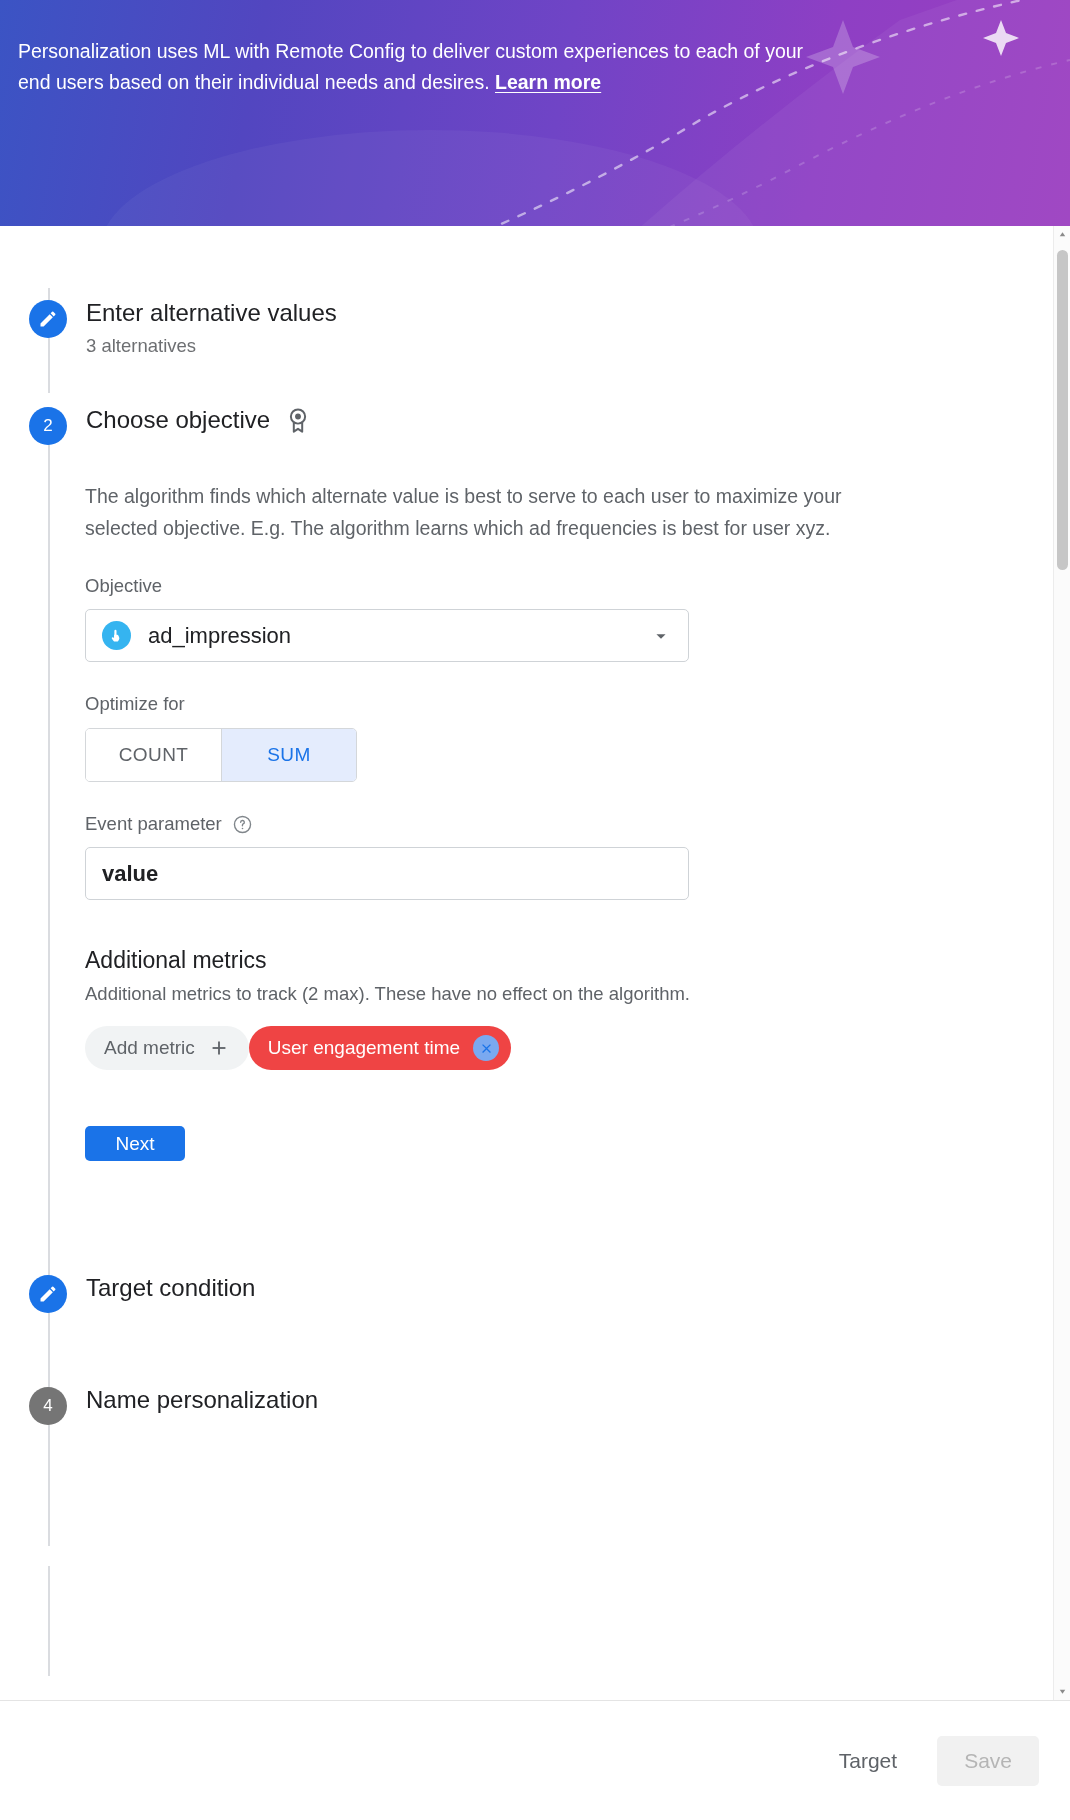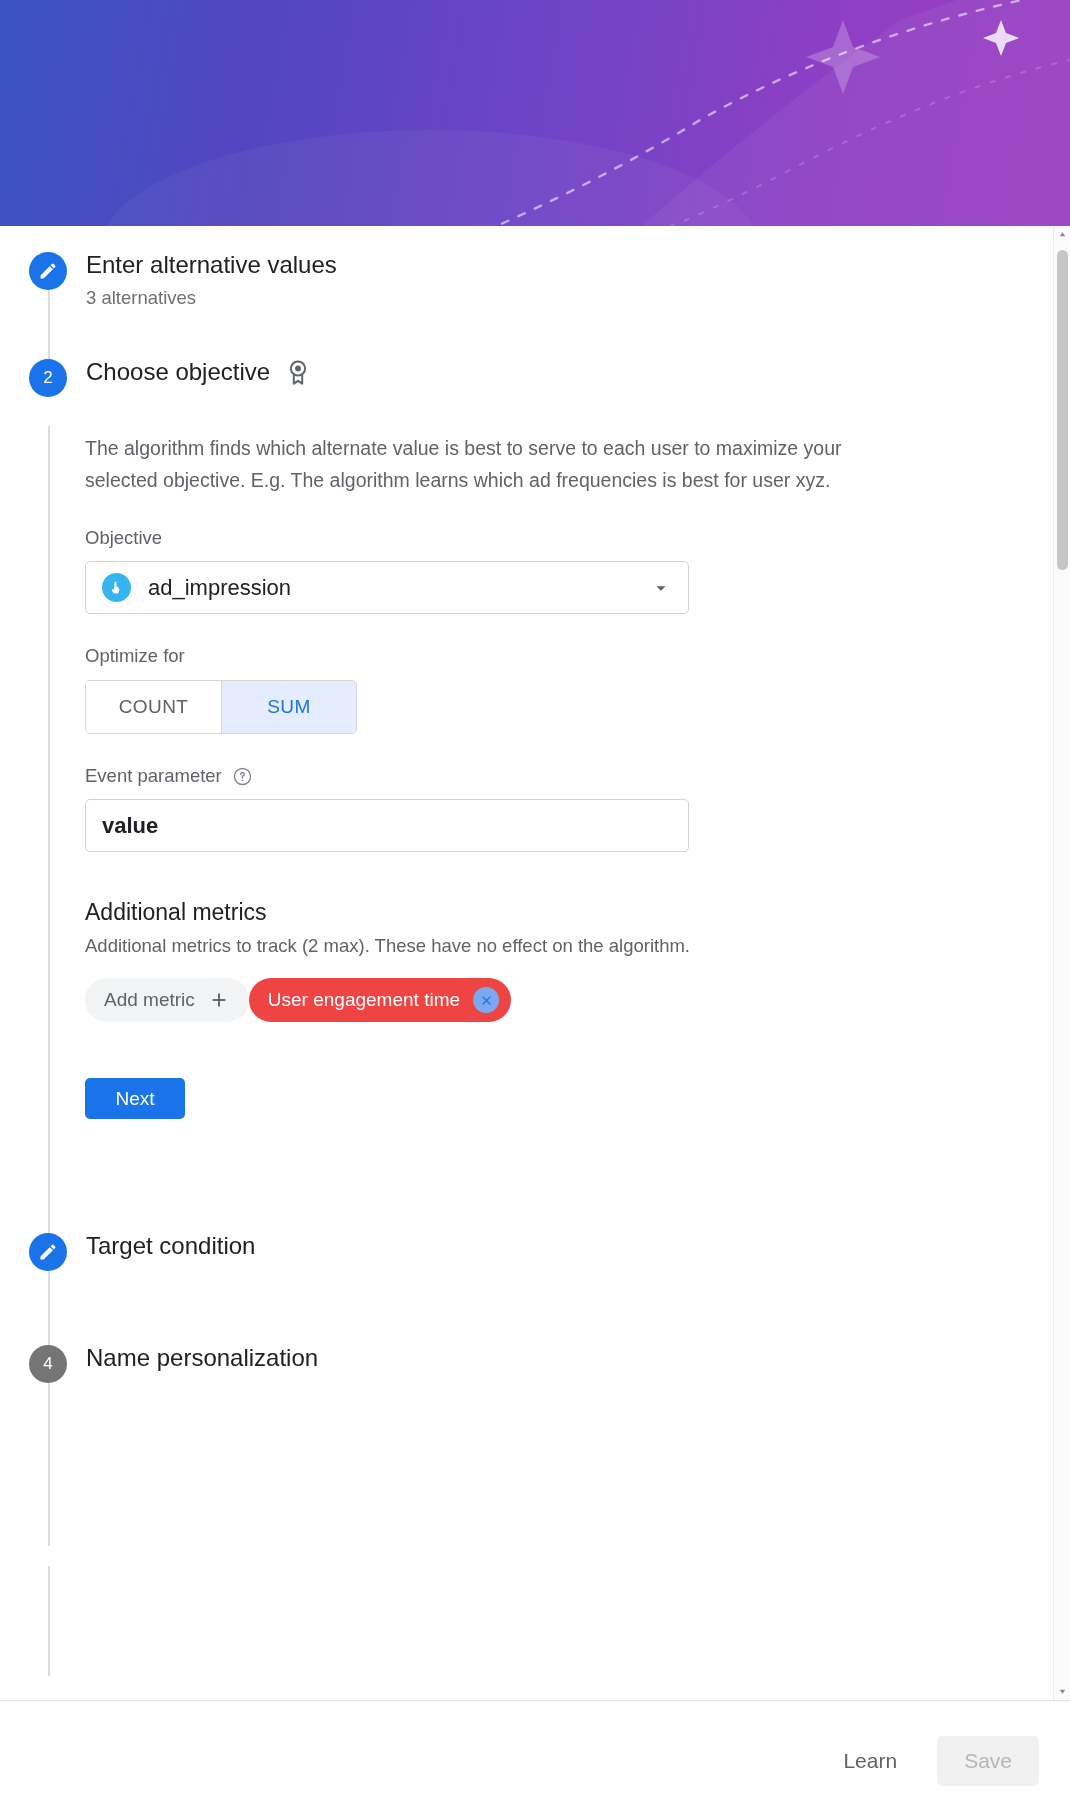--- a/index.html
+++ b/index.html
@@ -94,20 +94,21 @@
     top: 24px; height: 320px;
     background: #c6c6c6; border-radius: 6px;
   }
 
   
   .stepper { position: relative; padding: 24px 0 0 0; }
   .step { position: relative; display: block; }
   .step-head {
     display: flex; align-items: flex-start;
     padding-left: 29px;
+    margin-top: 48px;
   }
   .marker {
     position: relative;
     flex: 0 0 38px;
     width: 38px; height: 38px;
     border-radius: 50%;
     display: flex; align-items: center; justify-content: center;
     font-size: 17px; color: #ffffff;
     z-index: 2;
     margin-top: 2px;
@@ -207,21 +208,21 @@
   .chip.ghost { background: #f1f3f4; color: #5f6368; }
   .chip.filled { background: #ef4444; color: #ffffff; font-weight: 500; padding-right: 12px; }
   .chip-x {
     width: 26px; height: 26px; border-radius: 50%;
     background: #7aa9f0;
     display: flex; align-items: center; justify-content: center;
   }
 
   .next-btn {
     margin-top: 56px;
-    width: 100px; height: 41px;
+    width: 100px; height: 35px;
     background: #1a73e8; color: #ffffff;
     border: none; border-radius: 5px;
     font-size: 19px; font-weight: 500;
     font-family: "Liberation Sans", sans-serif;
     cursor: pointer;
   }
 
   
   .footer {
     flex: 0 0 120px;
@@ -262,20 +263,23 @@
         <path d="M 560 300 Q 720 150 900 20 L 1070 -40 L 1070 300 Z" fill="#ffffff" opacity="0.05"></path>
         <path d="M 300 300 Q 520 230 700 120 Q 860 30 1070 -10" fill="none" stroke="#ffffff" stroke-opacity="0.55" stroke-width="2.4" stroke-dasharray="7 11" stroke-linecap="round"></path>
         <path d="M 380 320 Q 600 270 790 170 Q 940 90 1070 60" fill="none" stroke="#ffffff" stroke-opacity="0.18" stroke-width="2" stroke-dasharray="6 10"></path>
         <path d="M 843 20 L 853 47 L 880 57 L 853 67 L 843 94 L 833 67 L 806 57 L 833 47 Z" fill="#ffffff" opacity="0.22"></path>
         <path d="M 1001 20 L 1006 33 L 1019 38 L 1006 43 L 1001 56 L 996 43 L 983 38 L 996 33 Z" fill="#ffffff" opacity="0.8"></path>
         <ellipse cx="430" cy="250" rx="330" ry="120" fill="#ffffff" opacity="0.045"></ellipse>
       </g>
     </svg>
 
 
+    <div class="banner-sub">
+      <span>Personalization uses ML with Remote Config to deliver custom experiences to each of your end users based on their individual needs and desires. </span><span class="learn">Learn more</span>
+    </div>
   </div>
 
   <div class="body-wrap">
     <div class="scroll-area">
 
       <div class="stepper">
 
         <div class="connector" style="top:62px;height:105px;"></div>
         <div class="connector" style="top:200px;height:1120px;"></div>
         <div class="connector" style="top:1340px;height:110px;"></div>
@@ -405,17 +409,17 @@
       <div class="sb-thumb"></div>
       <div class="sb-arrow down">
         <svg width="11" height="11" viewBox="0 0 24 24">
             <path d="M12 17l-6-9h12z" fill="#8a8a8a"></path>
           </svg>
       </div>
     </div>
   </div>
 
   <div class="footer">
-    <button class="btn-cancel">Learn</button>
+    <button class="btn-cancel">Target</button>
     <button class="btn-save">Save</button>
   </div>
 
 </div>
 
 </body></html>

